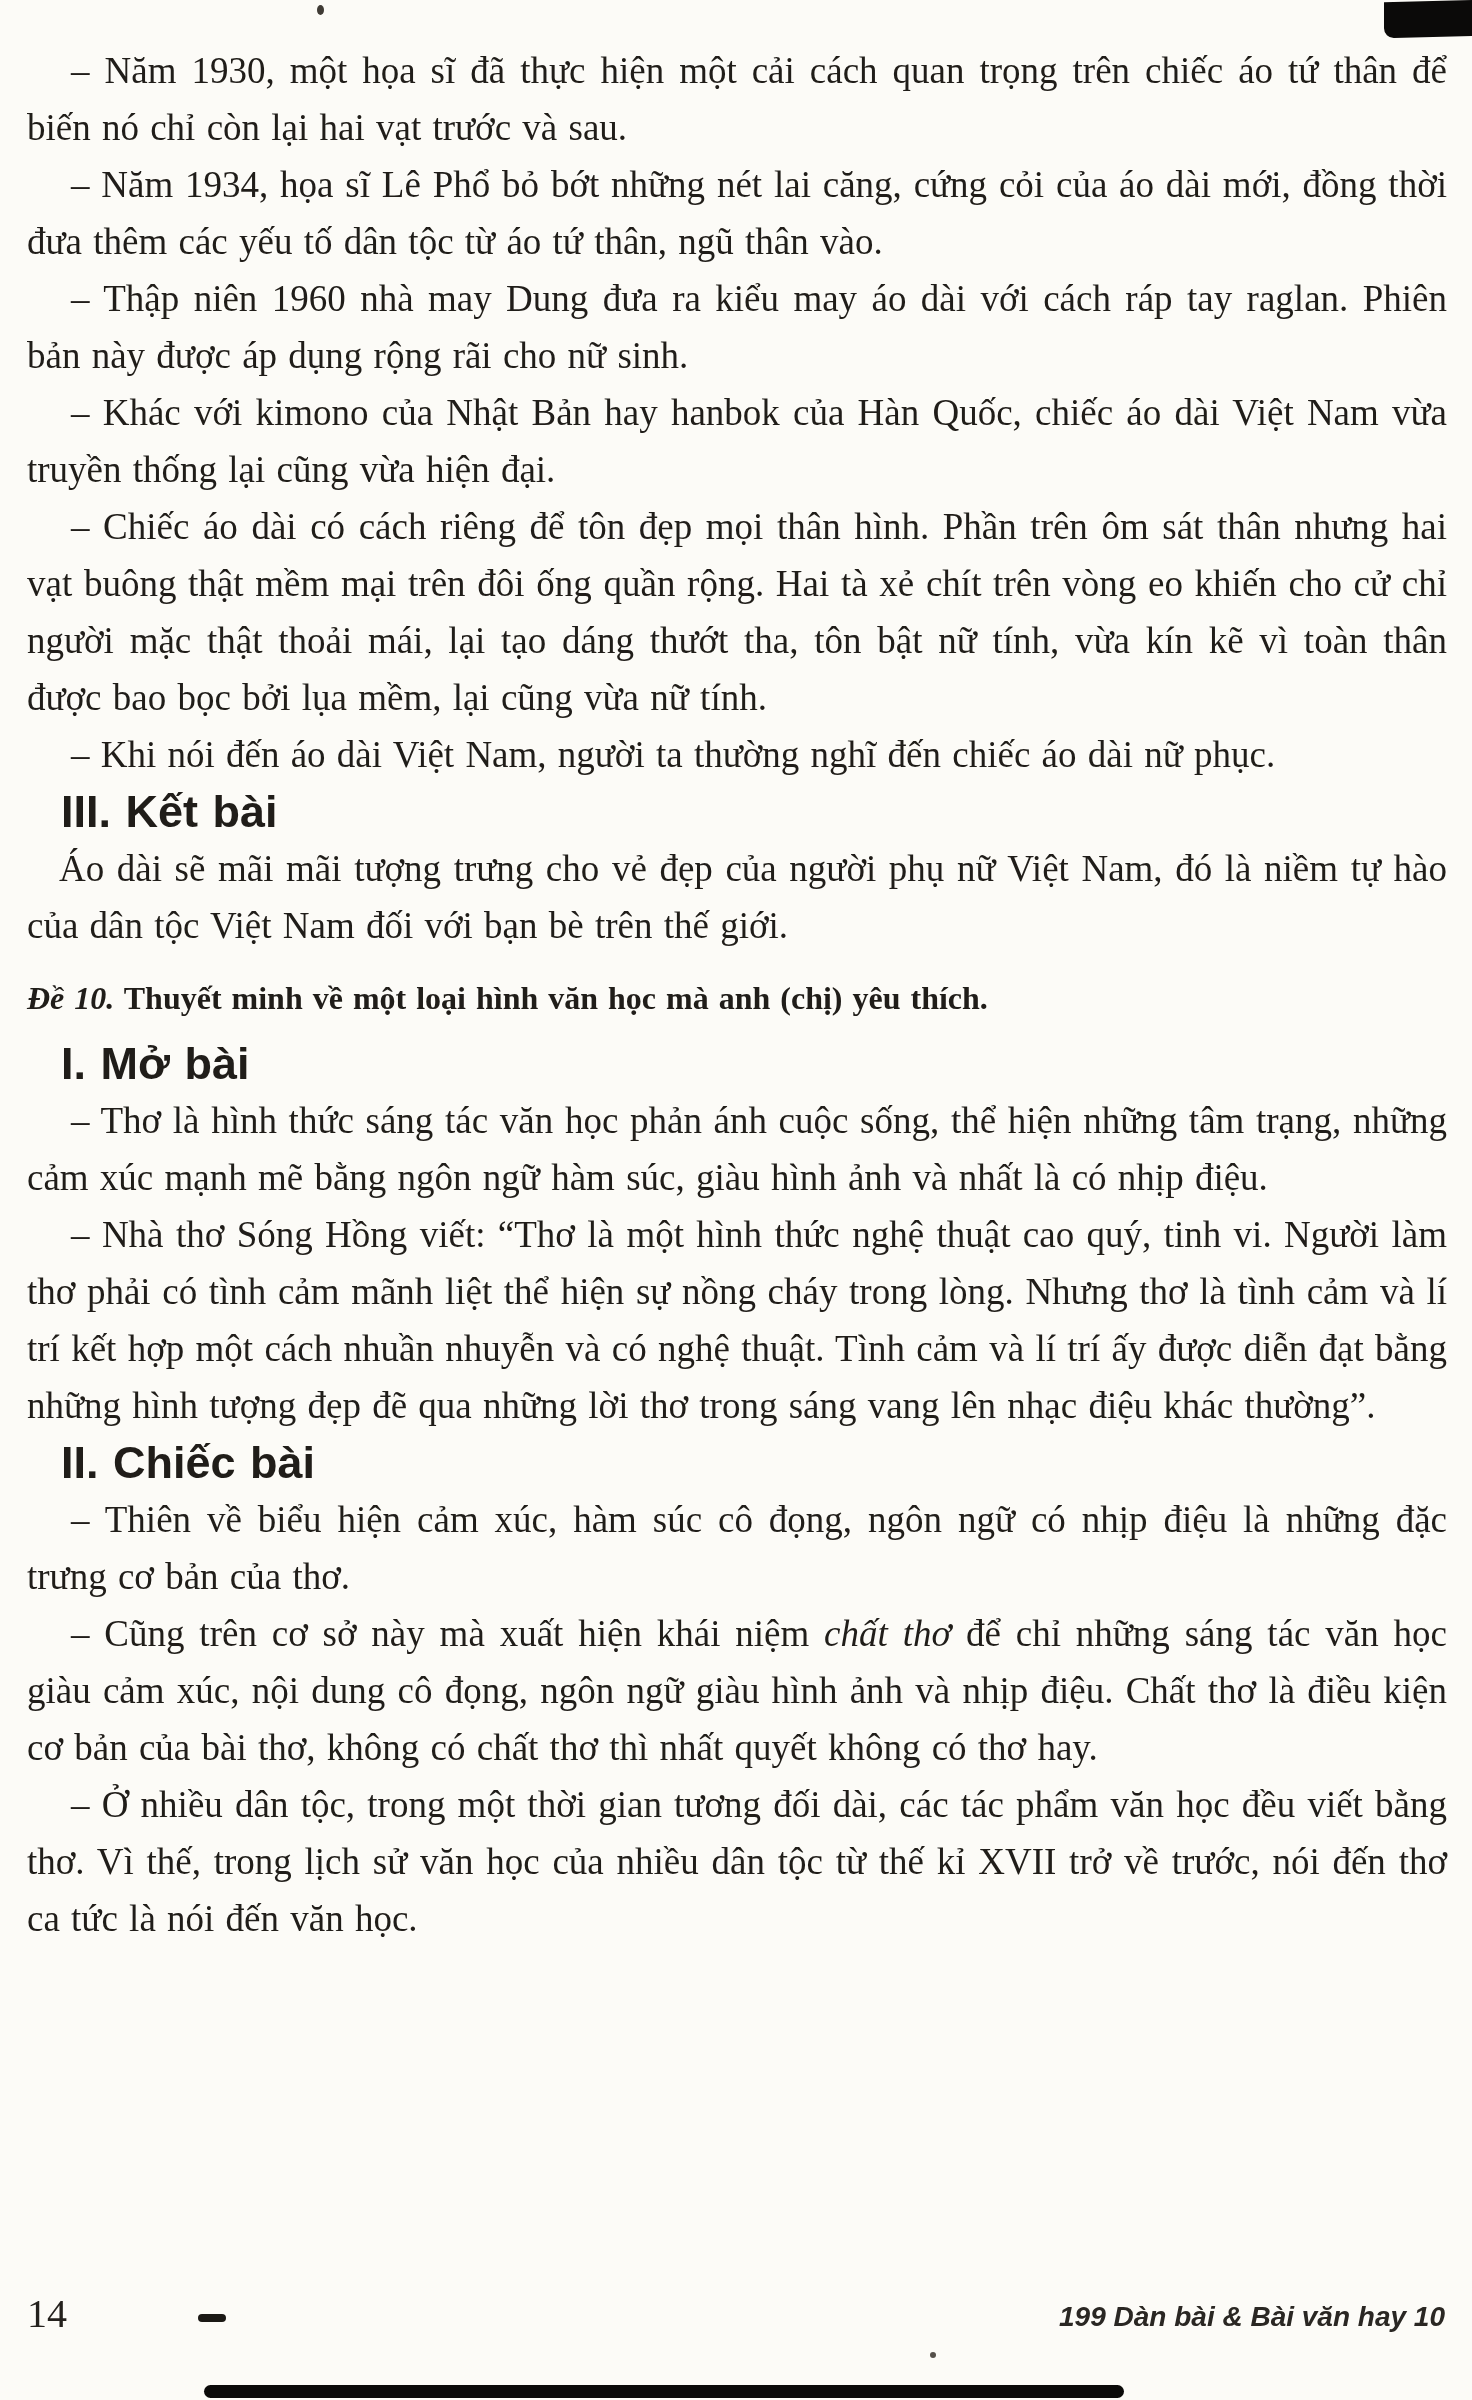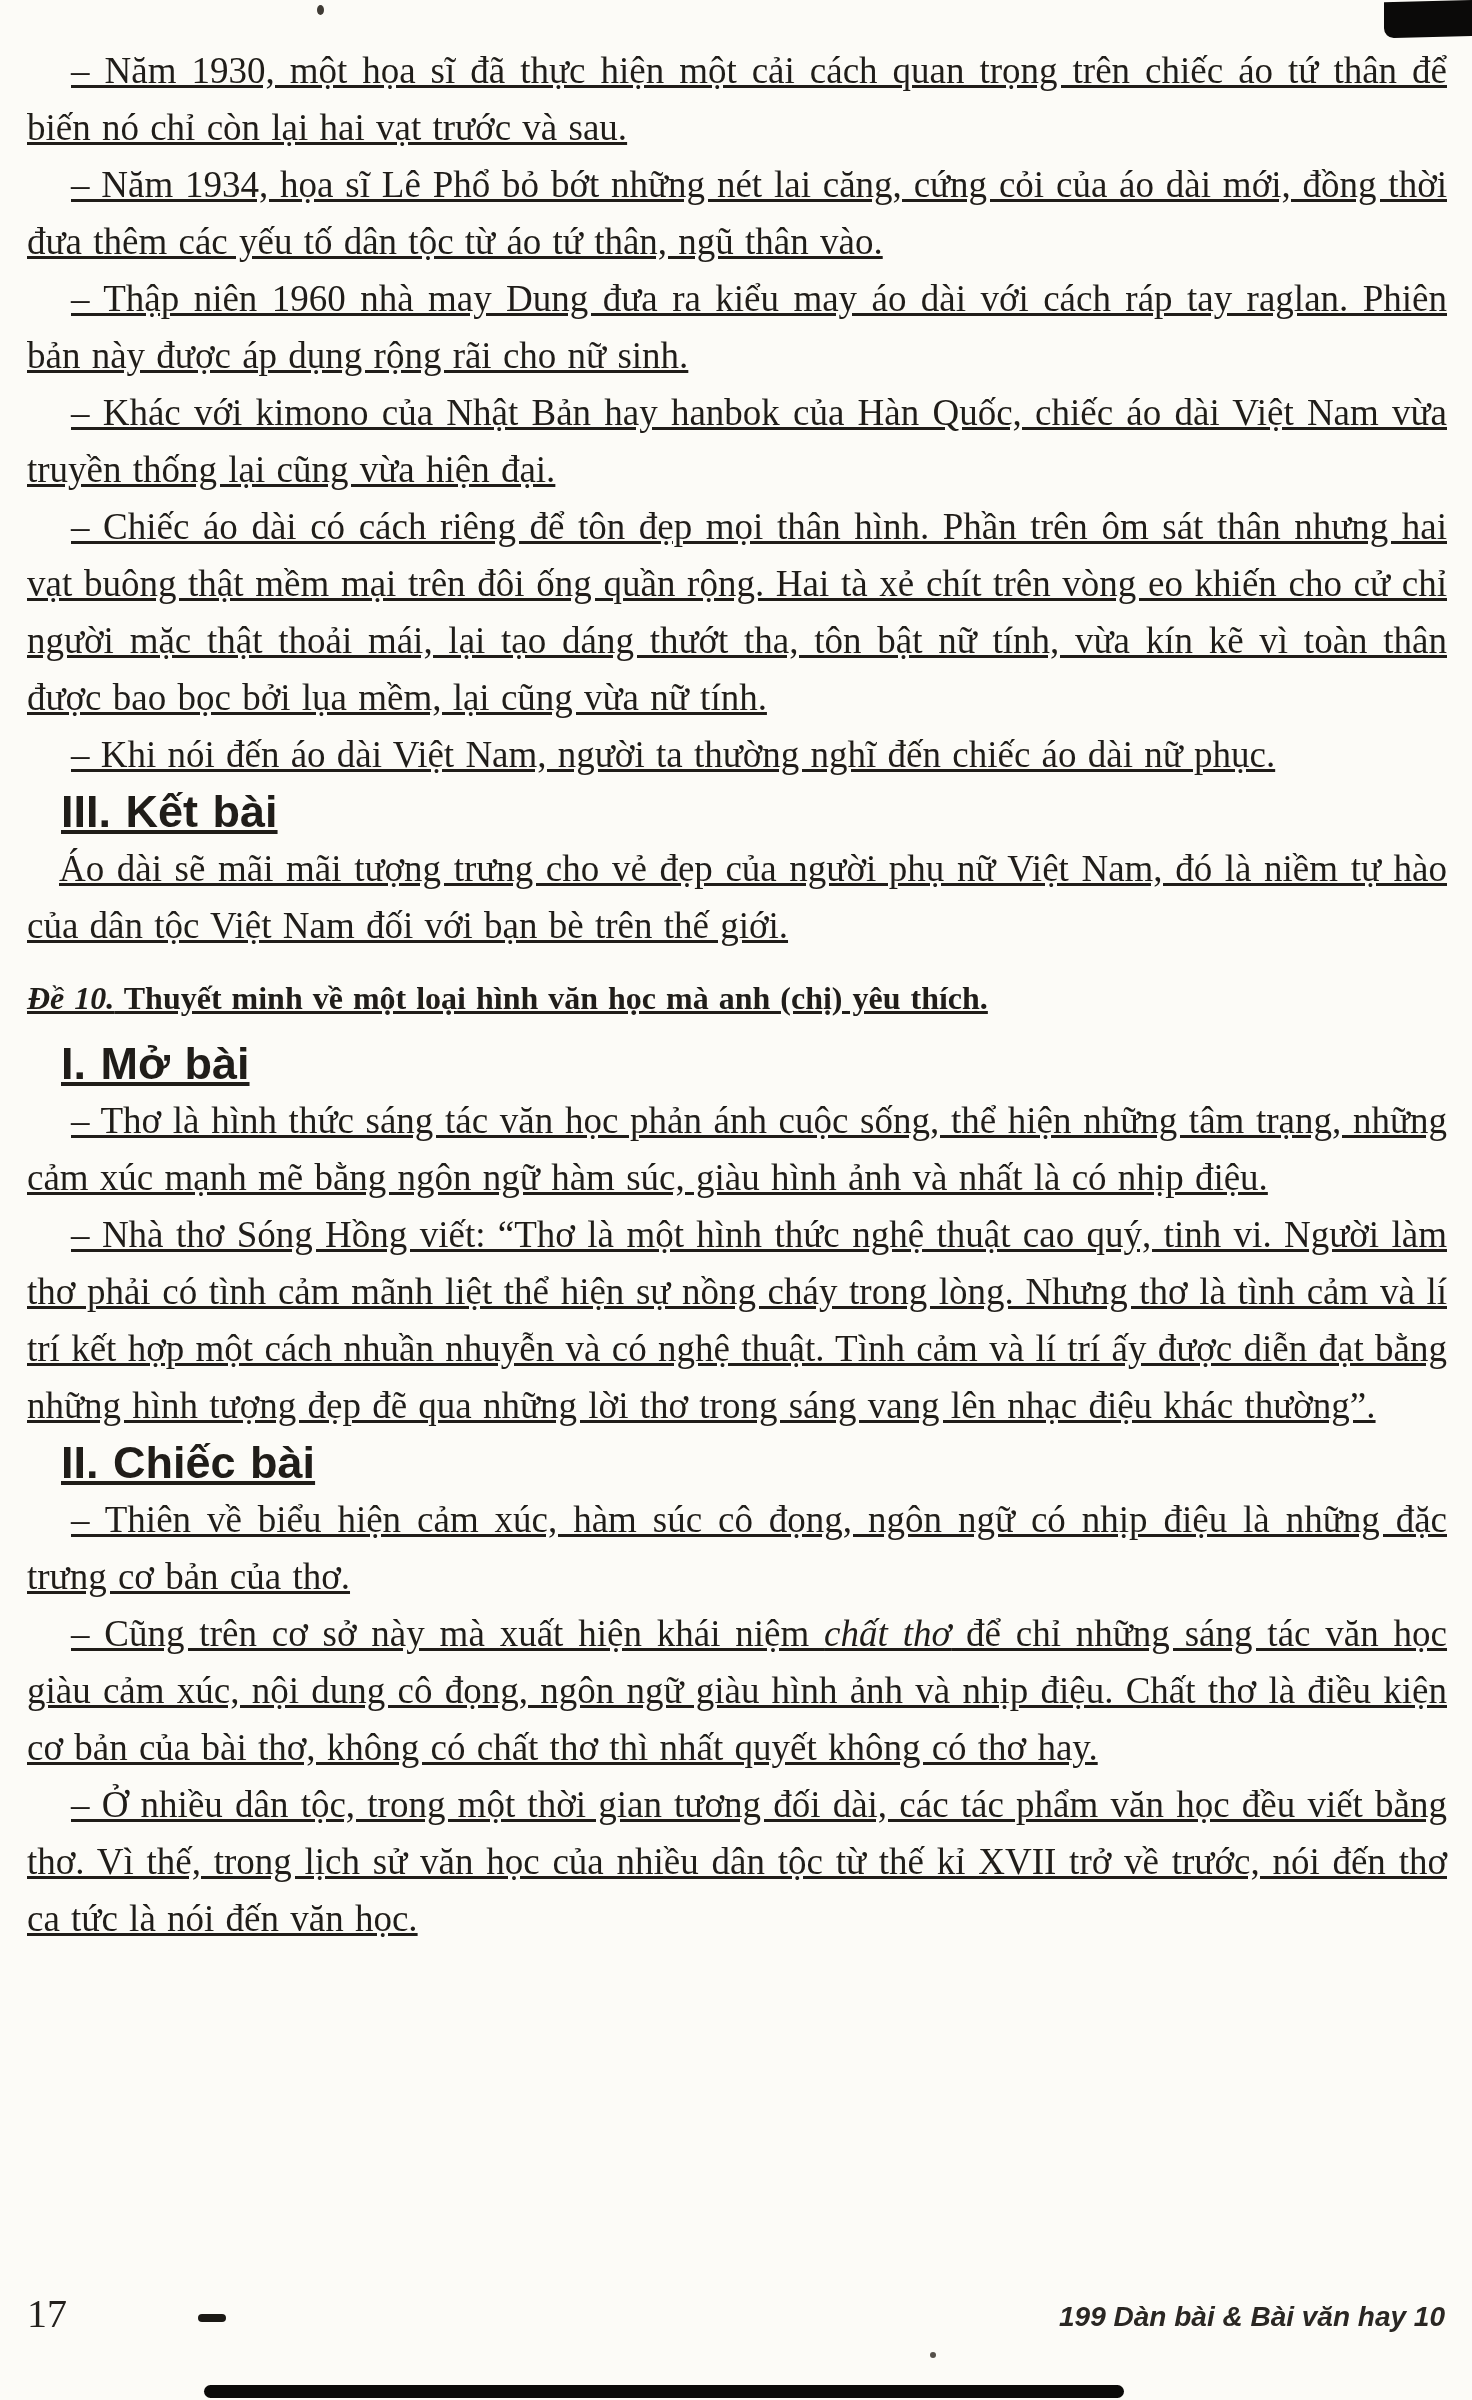--- a/index.html
+++ b/index.html
@@ -18,21 +18,20 @@
   }
   p.blk {
     margin: 0;
     font-family: "Liberation Serif", serif;
     font-size: 37px;
     line-height: 57px;
     color: #201d19;
     text-align: justify;
     text-indent: 44px;
     word-spacing: 2px;
-    text-decoration: underline;
   }
   p.bullet { text-indent: 44px; }
   p.indent { text-indent: 32px; }
   p.heading {
     font-family: "Liberation Sans", sans-serif;
     font-weight: 700;
     font-size: 45px;
     line-height: 57px;
     text-align: left;
     text-indent: 34px;
@@ -89,21 +88,21 @@
       <p class="blk heading"><span class="s-b">I. Mở bài</span></p>
       <p class="blk bullet"><span class="s-n">– Thơ là hình thức sáng tác văn học phản ánh cuộc sống, thể hiện những tâm trạng, những cảm xúc mạnh mẽ bằng ngôn ngữ hàm súc, giàu hình ảnh và nhất là có nhịp điệu.</span></p>
       <p class="blk bullet"><span class="s-n">– Nhà thơ Sóng Hồng viết: “Thơ là một hình thức nghệ thuật cao quý, tinh vi. Người làm thơ phải có tình cảm mãnh liệt thể hiện sự nồng cháy trong lòng. Nhưng thơ là tình cảm và lí trí kết hợp một cách nhuần nhuyễn và có nghệ thuật. Tình cảm và lí trí ấy được diễn đạt bằng những hình tượng đẹp đẽ qua những lời thơ trong sáng vang lên nhạc điệu khác thường”.</span></p>
       <p class="blk heading"><span class="s-b">II. Chiếc bài</span></p>
       <p class="blk bullet"><span class="s-n">– Thiên về biểu hiện cảm xúc, hàm súc cô đọng, ngôn ngữ có nhịp điệu là những đặc trưng cơ bản của thơ.</span></p>
       <p class="blk bullet"><span class="s-n">– Cũng trên cơ sở này mà xuất hiện khái niệm </span><span class="s-i">chất thơ</span><span class="s-n"> để chỉ những sáng tác văn học giàu cảm xúc, nội dung cô đọng, ngôn ngữ giàu hình ảnh và nhịp điệu. Chất thơ là điều kiện cơ bản của bài thơ, không có chất thơ thì nhất quyết không có thơ hay.</span></p>
       <p class="blk bullet"><span class="s-n">– Ở nhiều dân tộc, trong một thời gian tương đối dài, các tác phẩm văn học đều viết bằng thơ. Vì thế, trong lịch sử văn học của nhiều dân tộc từ thế kỉ XVII trở về trước, nói đến thơ ca tức là nói đến văn học.</span></p>
     </div>
 
   <div class="footer">
-    <span class="pagenum">17</span>
+    <span class="pagenum">14</span>
     <span class="booktitle">199 Dàn bài &amp; Bài văn hay 10</span>
   </div>
 
   <div class="artifact a-dash"></div>
   <div class="artifact a-dot-bottom"></div>
   <div class="artifact a-bottom-bar"></div>
 
 </div>
 
 </body></html>

